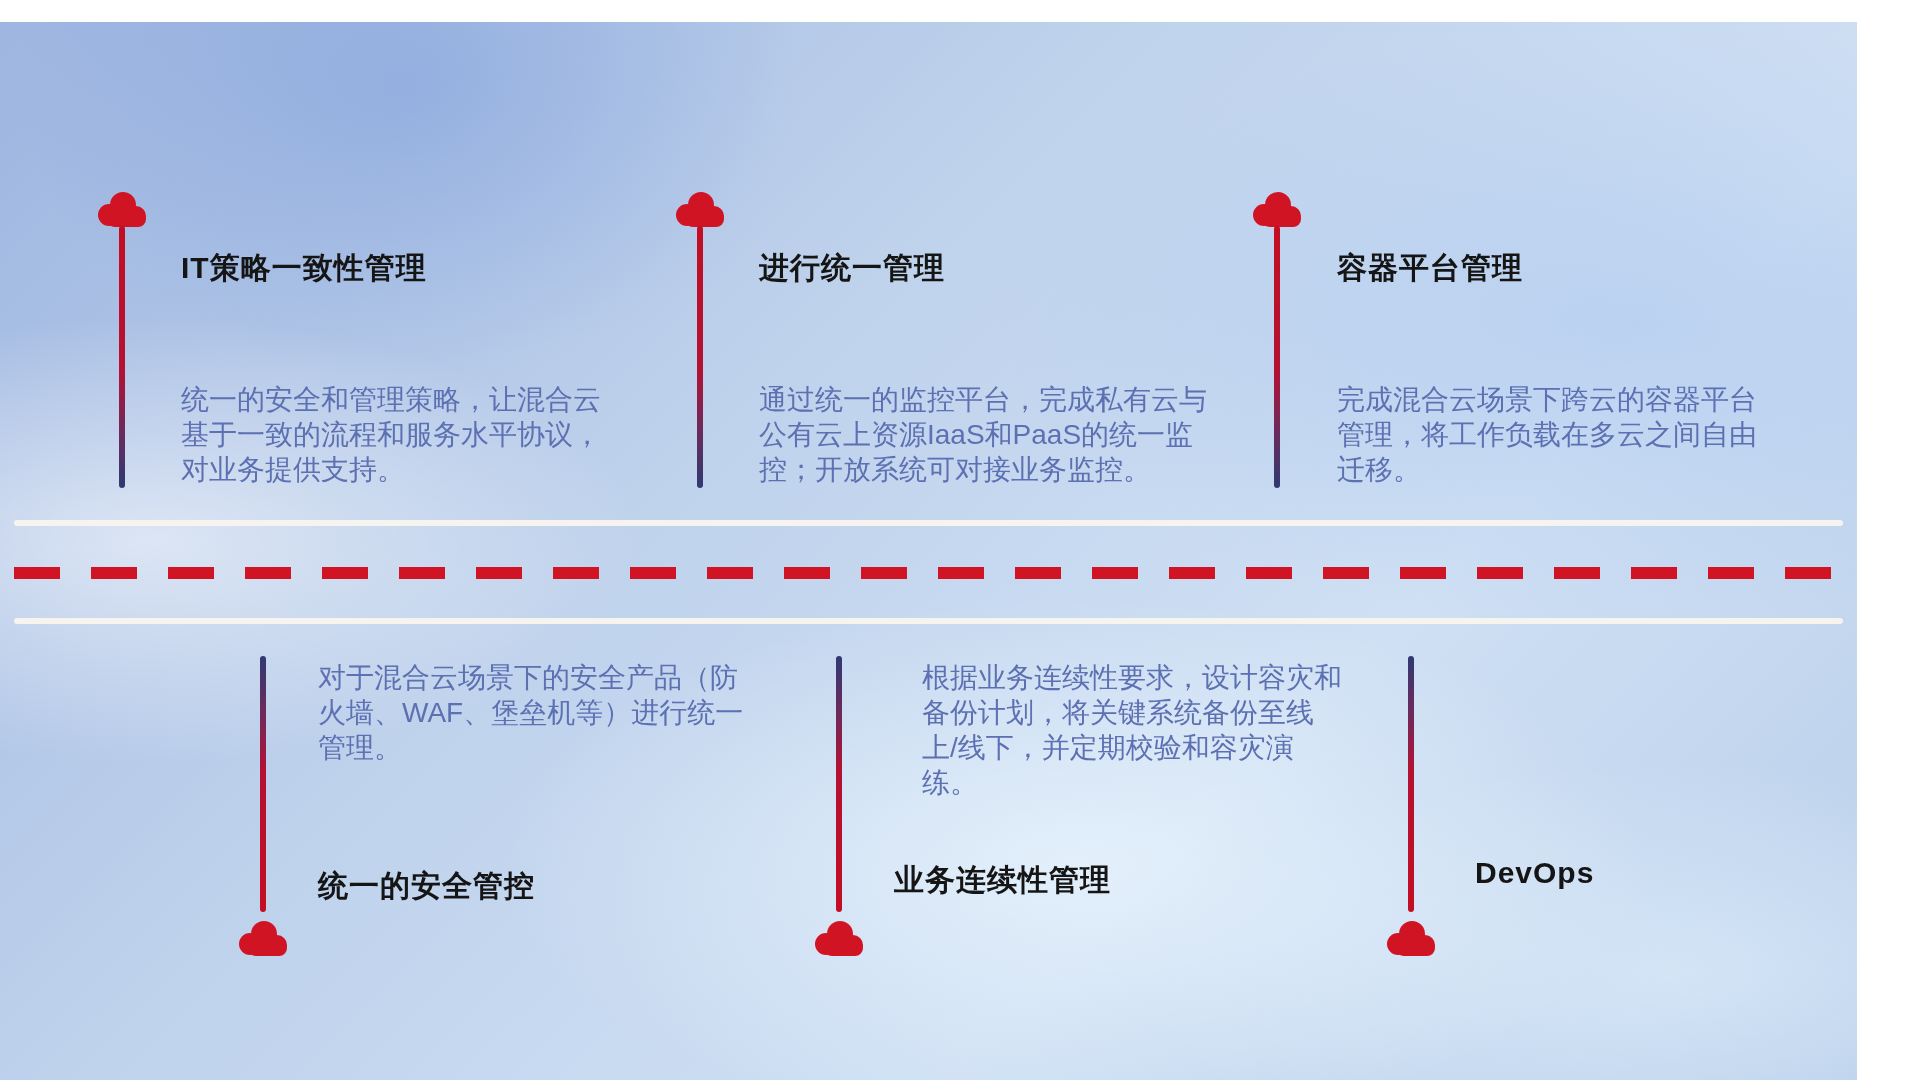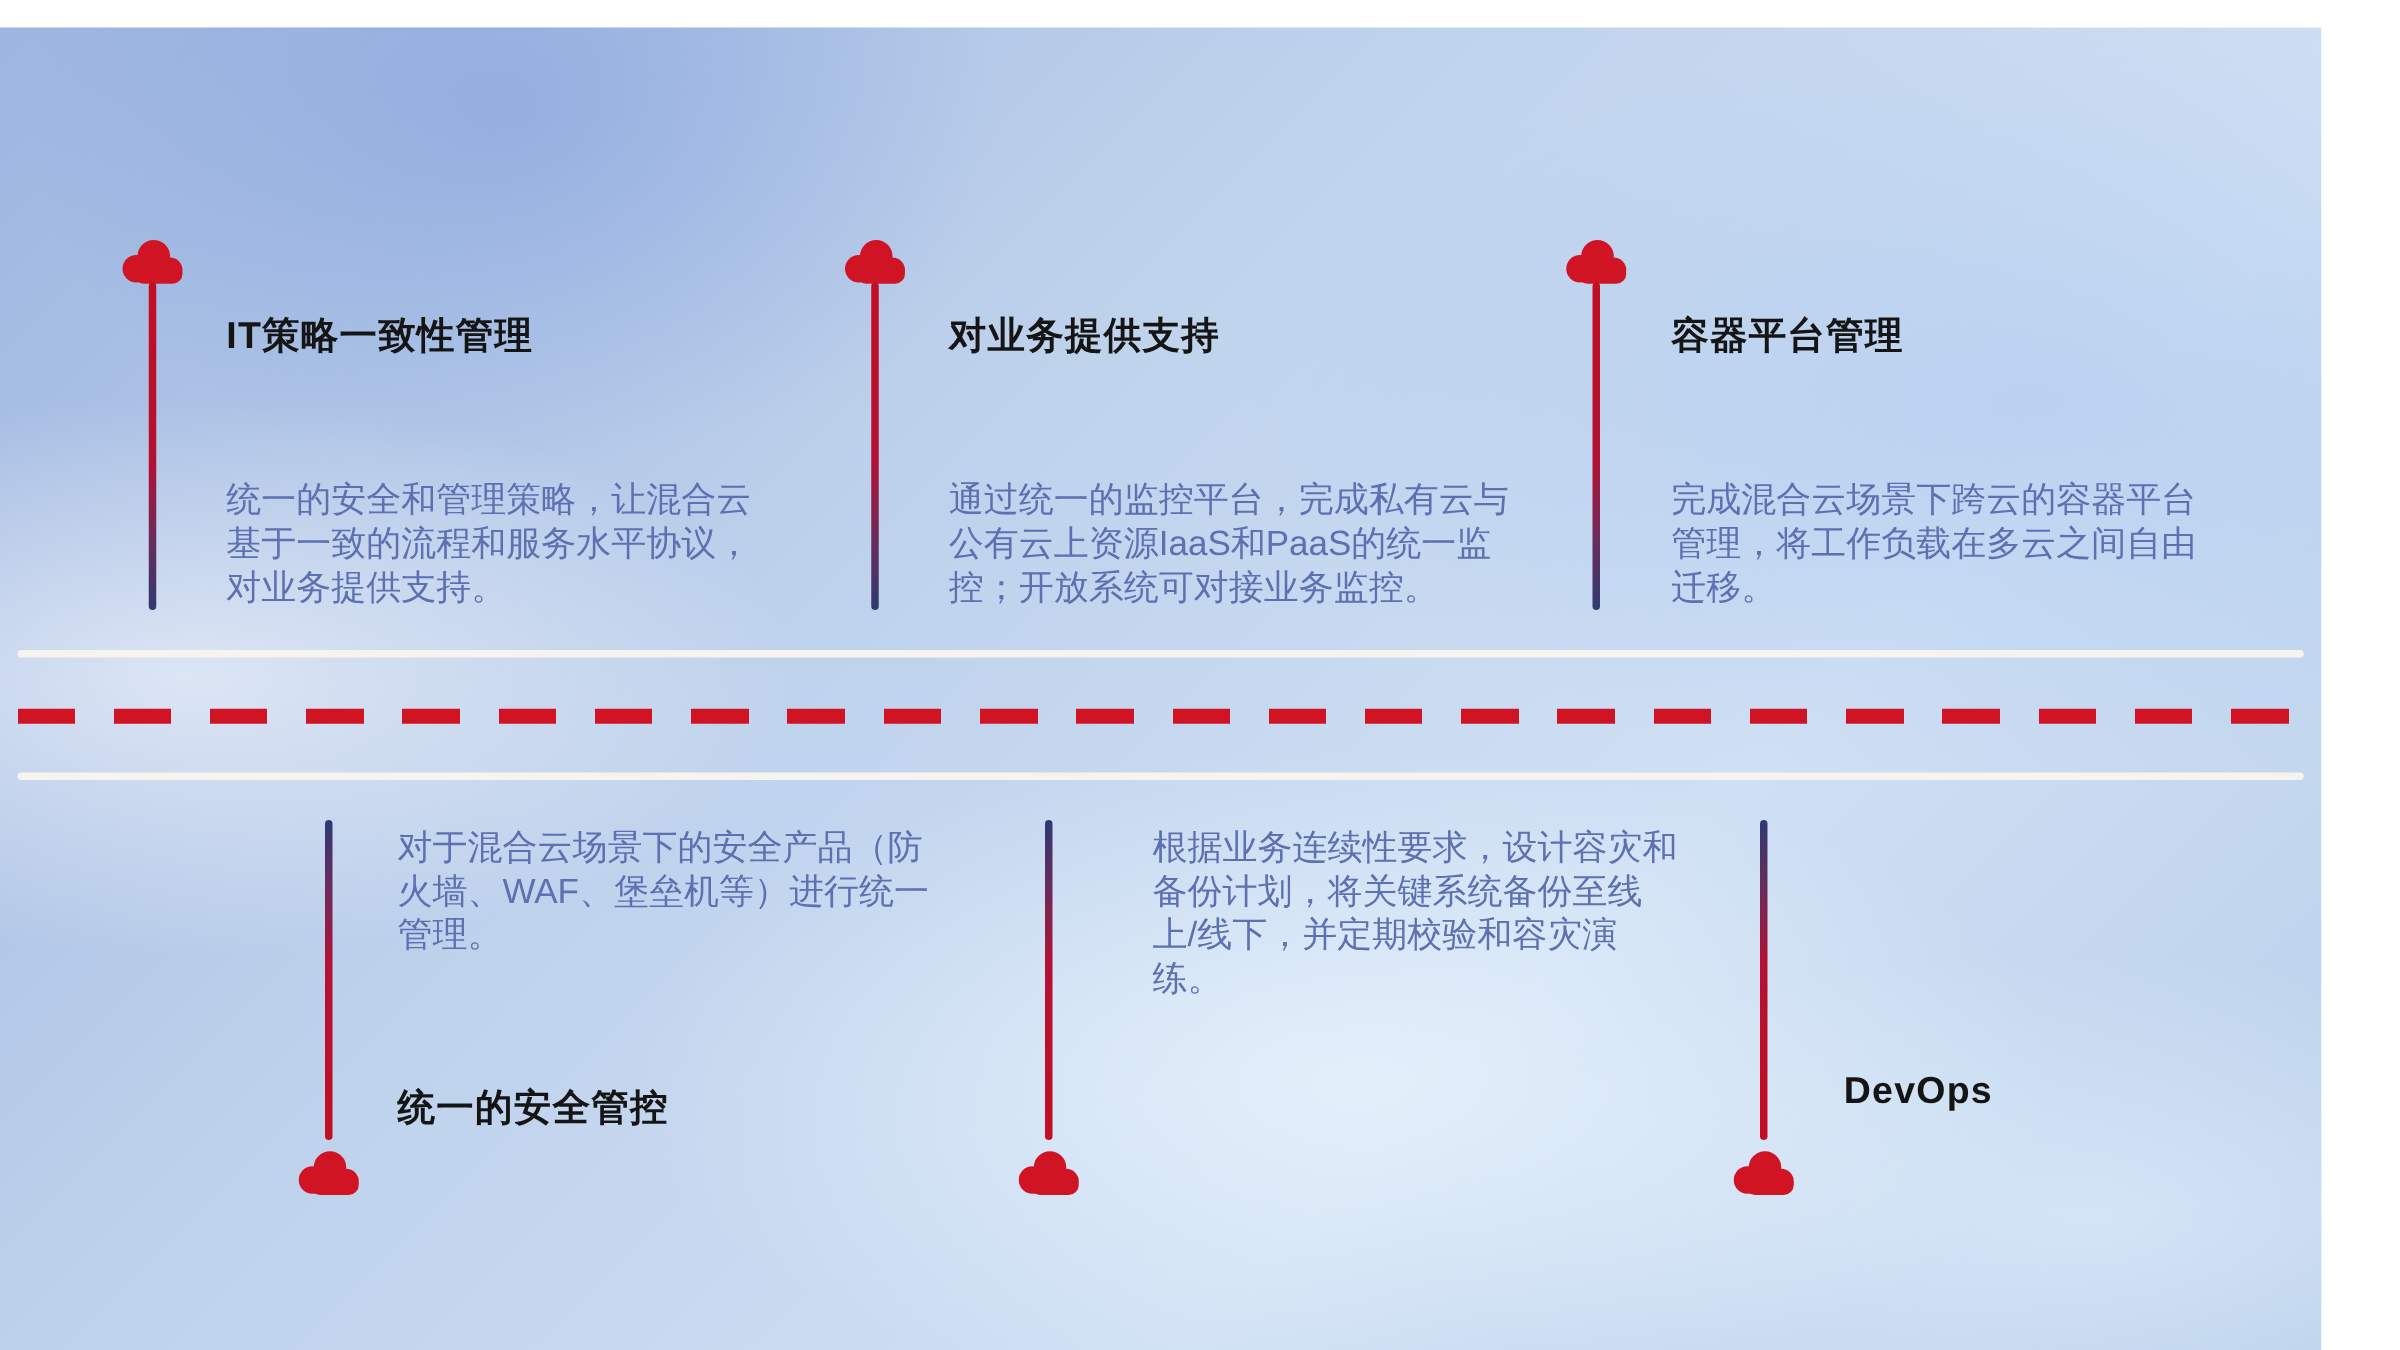--- a/index.html
+++ b/index.html
@@ -74,21 +74,21 @@
 
   <span class="cloud" style="left:671px; top:167px">
     <svg viewBox="0 0 56 40">
         <circle cx="15" cy="26" r="11"></circle>
         <circle cx="29" cy="16" r="13"></circle>
         <circle cx="42" cy="27" r="10"></circle>
         <rect x="13" y="22" width="39" height="16" rx="8"></rect>
       </svg>
   </span>
   <div class="pole down" style="left:697px; top:204px; height:262px"></div>
-  <h2 class="item-title" style="left:759px; top:226px">对业务提供支持</h2>
+  <h2 class="item-title" style="left:759px; top:226px">进行统一管理</h2>
   <p class="item-desc" style="left:759px; top:360px; width:462px">通过统一的监控平台，完成私有云与公有云上资源IaaS和PaaS的统一监控；开放系统可对接业务监控。</p>
 
   <span class="cloud" style="left:1248px; top:167px">
     <svg viewBox="0 0 56 40">
         <circle cx="15" cy="26" r="11"></circle>
         <circle cx="29" cy="16" r="13"></circle>
         <circle cx="42" cy="27" r="10"></circle>
         <rect x="13" y="22" width="39" height="16" rx="8"></rect>
       </svg>
   </span>
@@ -103,20 +103,21 @@
     <svg viewBox="0 0 56 40">
         <circle cx="15" cy="26" r="11"></circle>
         <circle cx="29" cy="16" r="13"></circle>
         <circle cx="42" cy="27" r="10"></circle>
         <rect x="13" y="22" width="39" height="16" rx="8"></rect>
       </svg>
   </span>
 
   <div class="pole up" style="left:836px; top:634px; height:256px"></div>
   <p class="item-desc" style="left:922px; top:638px; width:422px">根据业务连续性要求，设计容灾和备份计划，将关键系统备份至线上/线下，并定期校验和容灾演练。</p>
+  <h2 class="item-title" style="left:894px; top:838px">业务连续性管理</h2>
   <span class="cloud" style="left:810px; top:896px">
     <svg viewBox="0 0 56 40">
         <circle cx="15" cy="26" r="11"></circle>
         <circle cx="29" cy="16" r="13"></circle>
         <circle cx="42" cy="27" r="10"></circle>
         <rect x="13" y="22" width="39" height="16" rx="8"></rect>
       </svg>
   </span>
 
   <div class="pole up" style="left:1408px; top:634px; height:256px"></div>

